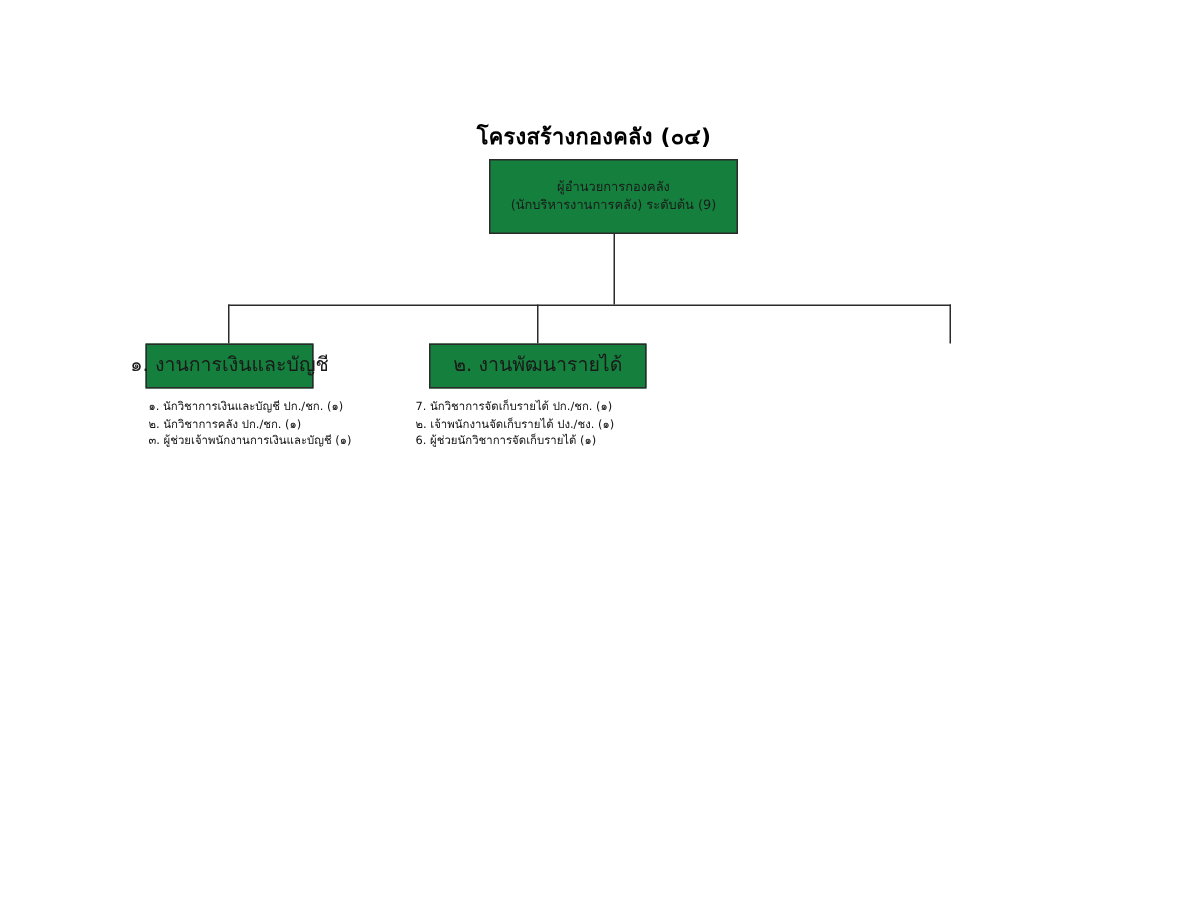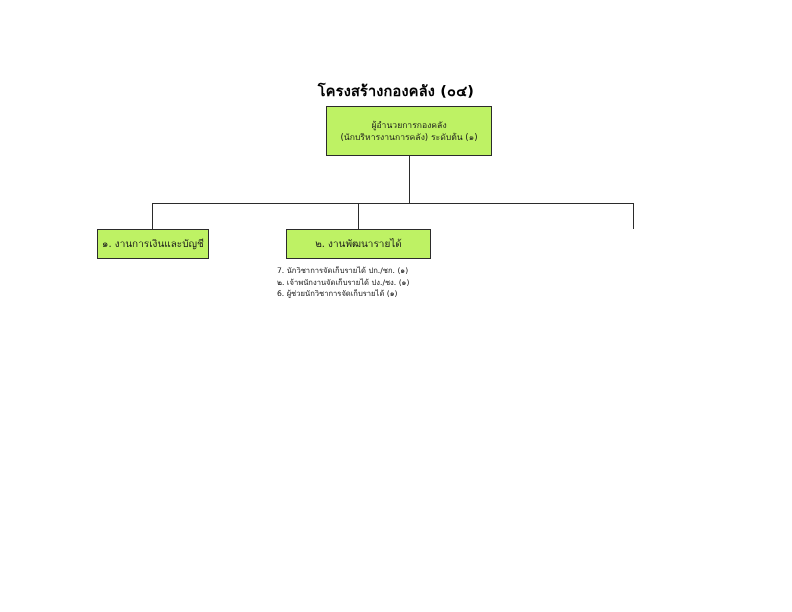--- a/index.html
+++ b/index.html
@@ -32,21 +32,21 @@
     font-weight: bold;
     letter-spacing: 0.2px;
     color: #000000;
   }
 
   
   .node-box {
     position: absolute;
     box-sizing: border-box;
     border: 1px solid #2b2b2b;
-    background: #bef264;
+    background: #15803d;
     display: flex;
     flex-direction: column;
     align-items: center;
     justify-content: center;
     text-align: center;
     line-height: 1.45;
   }
   .node-box .node-line {
     display: block;
     white-space: nowrap;
@@ -55,21 +55,21 @@
   #director-box {
     left: 326px;
     top: 106px;
     width: 166px;
     height: 50px;
     font-size: 8.6px;
   }
 
   .section-box {
     height: 30px;
-    font-size: 10px;
+    font-size: 13px;
   }
   #section-box-1 {
     left: 97px;
     top: 229px;
     width: 112px;
   }
   #section-box-2 {
     left: 286px;
     top: 229px;
     width: 145px;
@@ -122,38 +122,43 @@
 </style>
 </head>
 <body>
 
 <div id="chart-canvas">
 
   <div class="chart-title">โครงสร้างกองคลัง (๐๔)</div>
 
   <div class="node-box" id="director-box">
     <span class="node-line">ผู้อำนวยการกองคลัง</span>
-    <span class="node-line">(นักบริหารงานการคลัง) ระดับต้น (๑)</span>
+    <span class="node-line">(นักบริหารงานการคลัง) ระดับต้น (9)</span>
   </div>
 
   <div class="line-v" id="trunk-line"></div>
   <div class="line-h" id="bus-line"></div>
   <div class="line-v" id="drop-line-1"></div>
   <div class="line-v" id="drop-line-2"></div>
   <div class="line-v" id="drop-line-3"></div>
 
   <div class="node-box section-box" id="section-box-1">
     <span class="node-line">๑. งานการเงินและบัญชี</span>
   </div>
 
   <div class="node-box section-box" id="section-box-2">
     <span class="node-line">๒. งานพัฒนารายได้</span>
   </div>
 
 
+  <div class="staff-list" id="staff-list-1">
+    <div class="staff-item">๑. นักวิชาการเงินและบัญชี ปก./ชก. (๑)</div>
+    <div class="staff-item">๒. นักวิชาการคลัง ปก./ชก. (๑)</div>
+    <div class="staff-item">๓. ผู้ช่วยเจ้าพนักงานการเงินและบัญชี (๑)</div>
+  </div>
 
   <div class="staff-list" id="staff-list-2">
     <div class="staff-item">7. นักวิชาการจัดเก็บรายได้ ปก./ชก. (๑)</div>
     <div class="staff-item">๒. เจ้าพนักงานจัดเก็บรายได้ ปง./ชง. (๑)</div>
     <div class="staff-item">6. ผู้ช่วยนักวิชาการจัดเก็บรายได้ (๑)</div>
   </div>
 
 
 </div>
 

